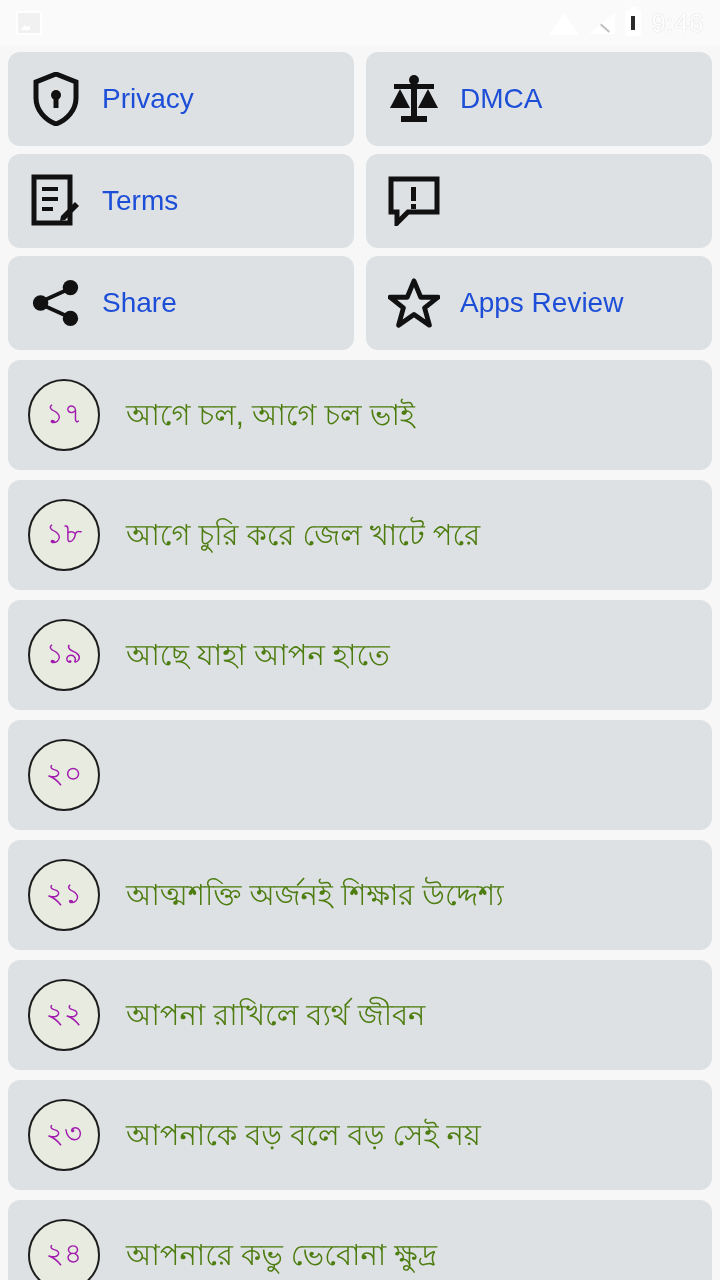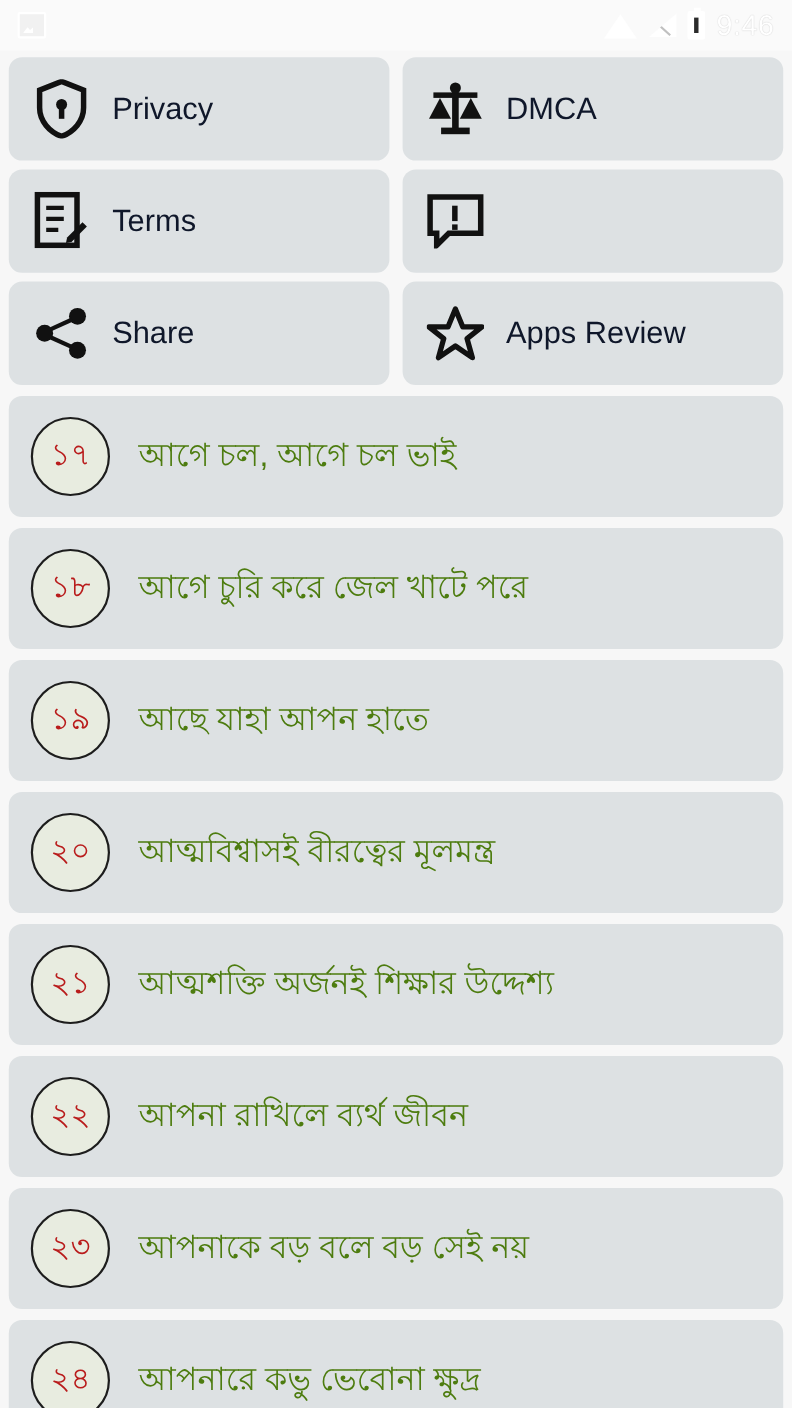--- a/index.html
+++ b/index.html
@@ -110,21 +110,21 @@
     border-radius: 12px;
     height: 94px;
     display: flex;
     align-items: center;
     padding: 0 22px;
     gap: 20px;
     cursor: pointer;
   }
   .menu-label {
     font-size: 28px;
-    color: #0f172a;
+    color: #1d4ed8;
   }
   .menu-icon { flex: 0 0 auto; display:flex; align-items:center; justify-content:center; width:52px; height:56px; }
 
   
   .list {
     padding: 10px 8px 0 8px;
     display: flex;
     flex-direction: column;
     gap: 10px;
   }
@@ -140,21 +140,21 @@
   }
   .badge {
     width: 72px; height: 72px;
     border-radius: 50%;
     border: 2px solid #1d1d1d;
     background: #e8ece0;
     display: flex;
     align-items: center;
     justify-content: center;
     font-size: 28px;
-    color: #b91c1c;
+    color: #a21caf;
     flex: 0 0 auto;
   }
   .item-title {
     font-size: 29px;
     color: #4d7c0f;
     line-height: 1.25;
   }
 </style>
 </head>
 <body>
@@ -257,21 +257,20 @@
     <span class="item-title">আগে চুরি করে জেল খাটে পরে</span>
   </div>
 
   <div class="list-item">
     <span class="badge">১৯</span>
     <span class="item-title">আছে যাহা আপন হাতে</span>
   </div>
 
   <div class="list-item">
     <span class="badge">২০</span>
-    <span class="item-title">আত্মবিশ্বাসই বীরত্বের মূলমন্ত্র</span>
   </div>
 
   <div class="list-item">
     <span class="badge">২১</span>
     <span class="item-title">আত্মশক্তি অর্জনই শিক্ষার উদ্দেশ্য</span>
   </div>
 
   <div class="list-item">
     <span class="badge">২২</span>
     <span class="item-title">আপনা রাখিলে ব্যর্থ জীবন</span>

